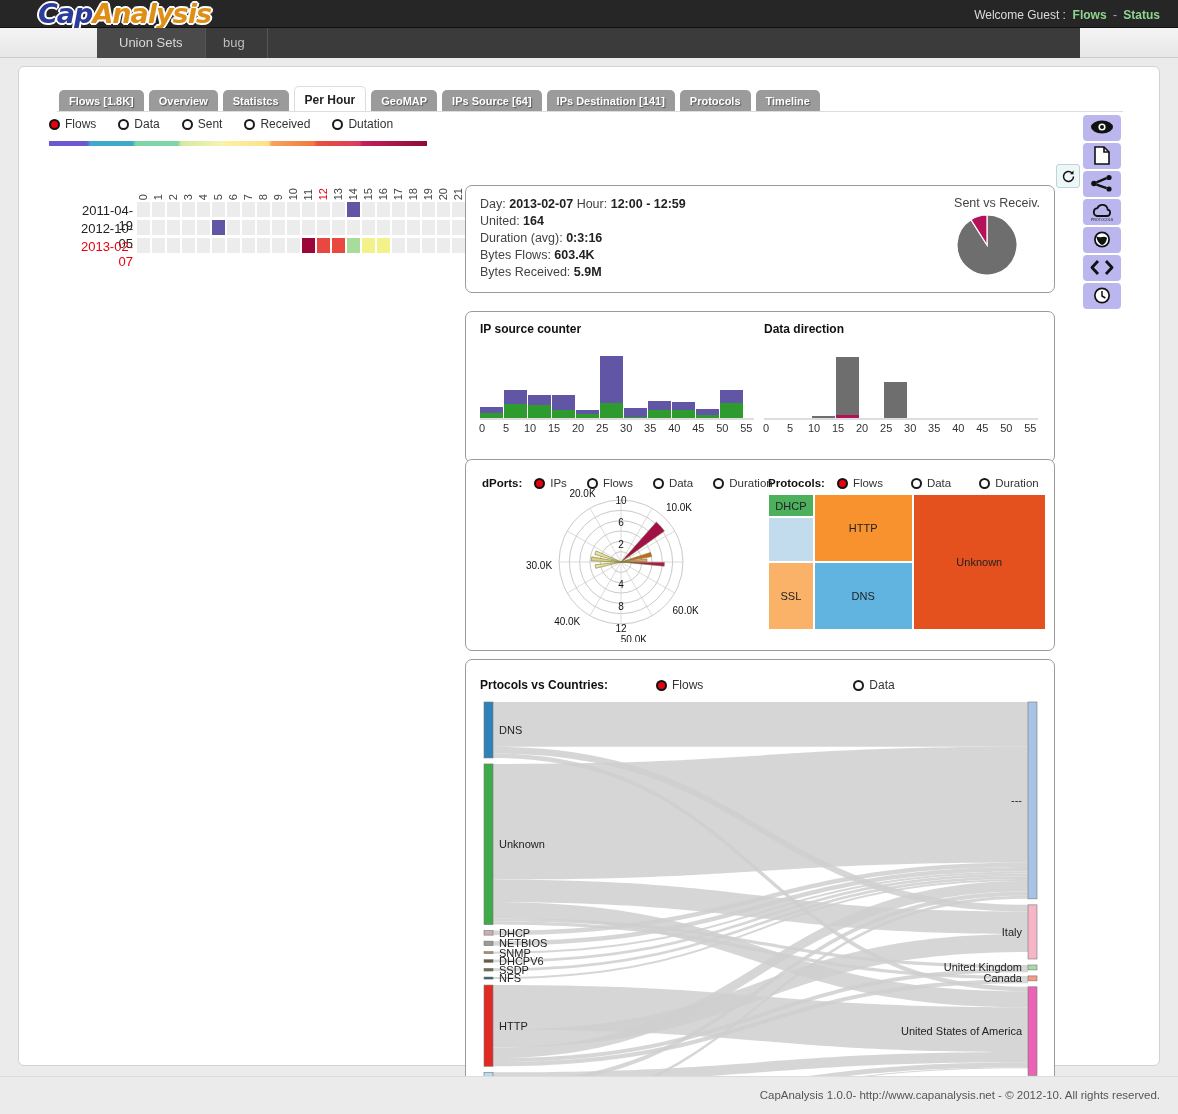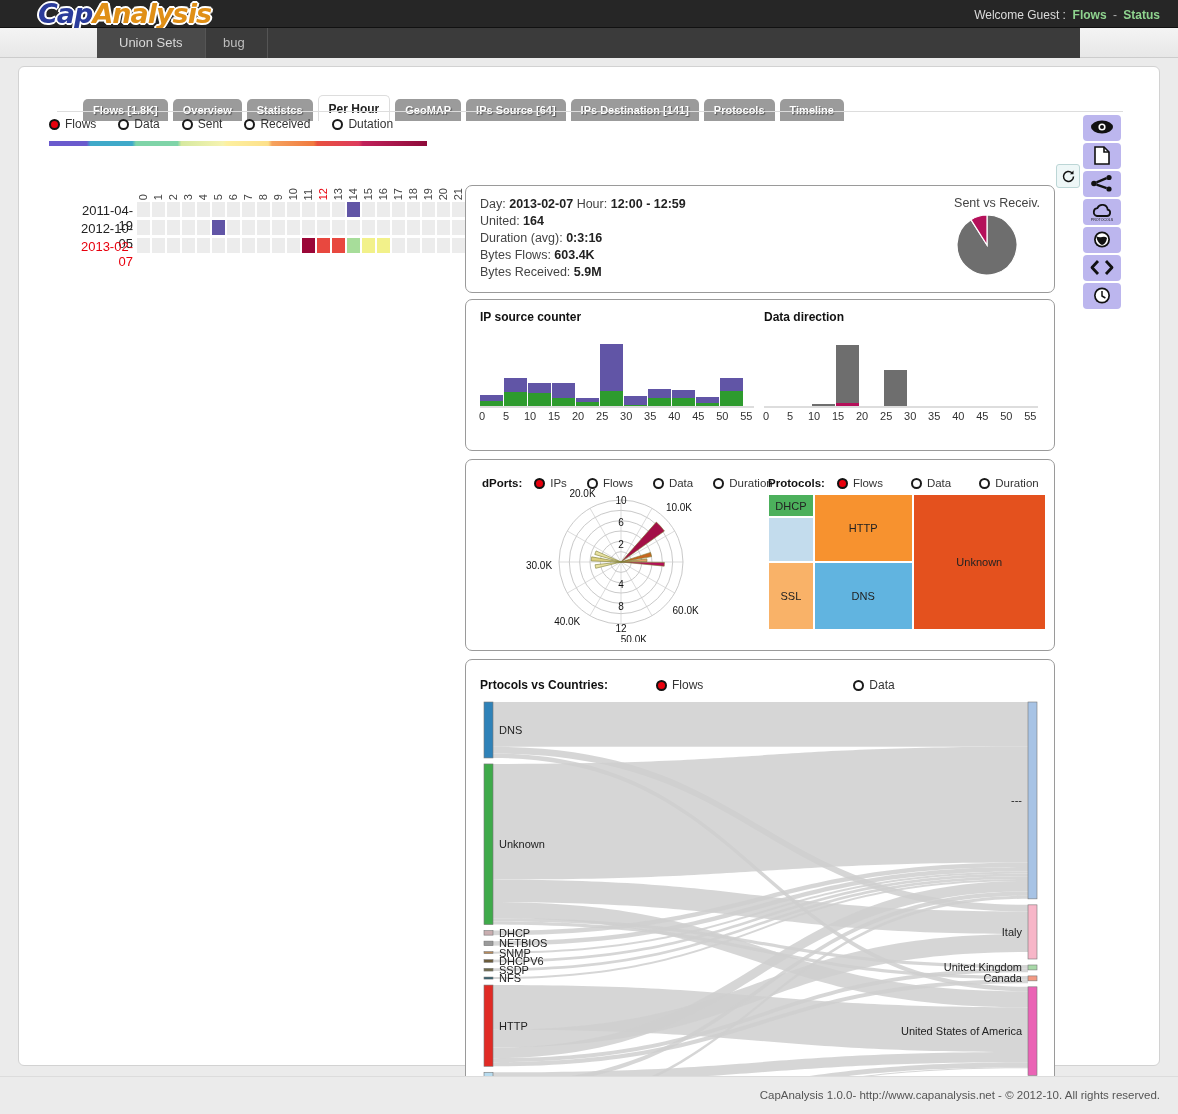--- a/index.html
+++ b/index.html
@@ -53,21 +53,21 @@
   .appnav .navitem.active { background:#4a4a4a; color:#d9d9d9; }
 
   
   .card {
     position:absolute; left:18px; top:66px;
     width:1142px; height:1000px;
     background:#fff; border:1px solid #d2d2d2; border-radius:6px;
   }
 
   
-  .tabrow { position:absolute; left:40px; top:28px; height:24px;margin-left:24px; }
+  .tabrow { position:absolute; left:40px; top:19px; height:24px; }
   .tab {
     display:inline-block; height:22px; line-height:22px;
     padding:0 10px; margin-right:5px;
     background:#9b9b9b; color:#fff;
     border-radius:5px 5px 0 0; font-size:11px; font-weight:bold;
     text-shadow:1px 1px 1px rgba(0,0,0,.45);
     vertical-align:bottom;
   }
   .tab.active {
     background:#fff; color:#222; text-shadow:none;
@@ -130,21 +130,21 @@
     border:1px solid #9a9a9a; border-radius:7px;
   }
 
   
   #infoPanel { left:446px; top:118px; width:590px; height:108px; }
   .infoLines { position:absolute; left:14px; top:10px; font-size:12.5px; line-height:17px; color:#444; }
   .infoLines b { color:#222; }
   .svrLabel { position:absolute; right:14px; top:10px; font-size:12.5px; color:#444; }
 
   
-  #barsPanel { left:446px; top:232px; width:590px; height:152px; }
+  #barsPanel { left:446px; top:244px; width:590px; height:152px; }
   .barchart { position:absolute; top:34px; height:92px; }
   .bcTitle { position:absolute; top:10px; font-size:12px; font-weight:bold; color:#111; }
   .bcBaseline { position:absolute; bottom:18px; height:2px; background:#ddd; width:100%; }
   .bar { position:absolute; bottom:18px; }
   .bar .seg { position:absolute; left:0; width:100%; }
   .bcAxis { position:absolute; bottom:0; height:16px; width:100%; }
   .bcAxis span { position:absolute; font-size:11px; color:#333; transform:translateX(-50%); }
 
   
   #portsPanel { left:446px; top:392px; width:590px; height:192px; }

